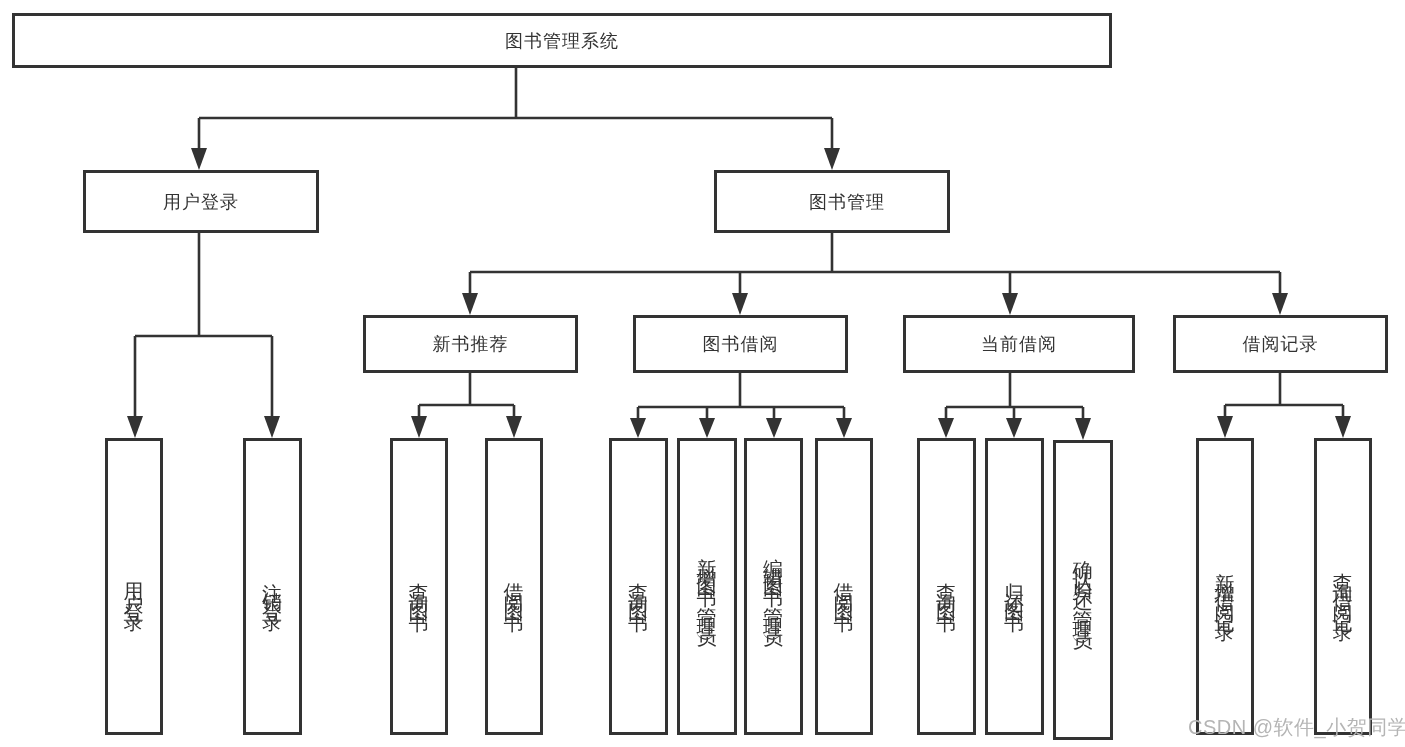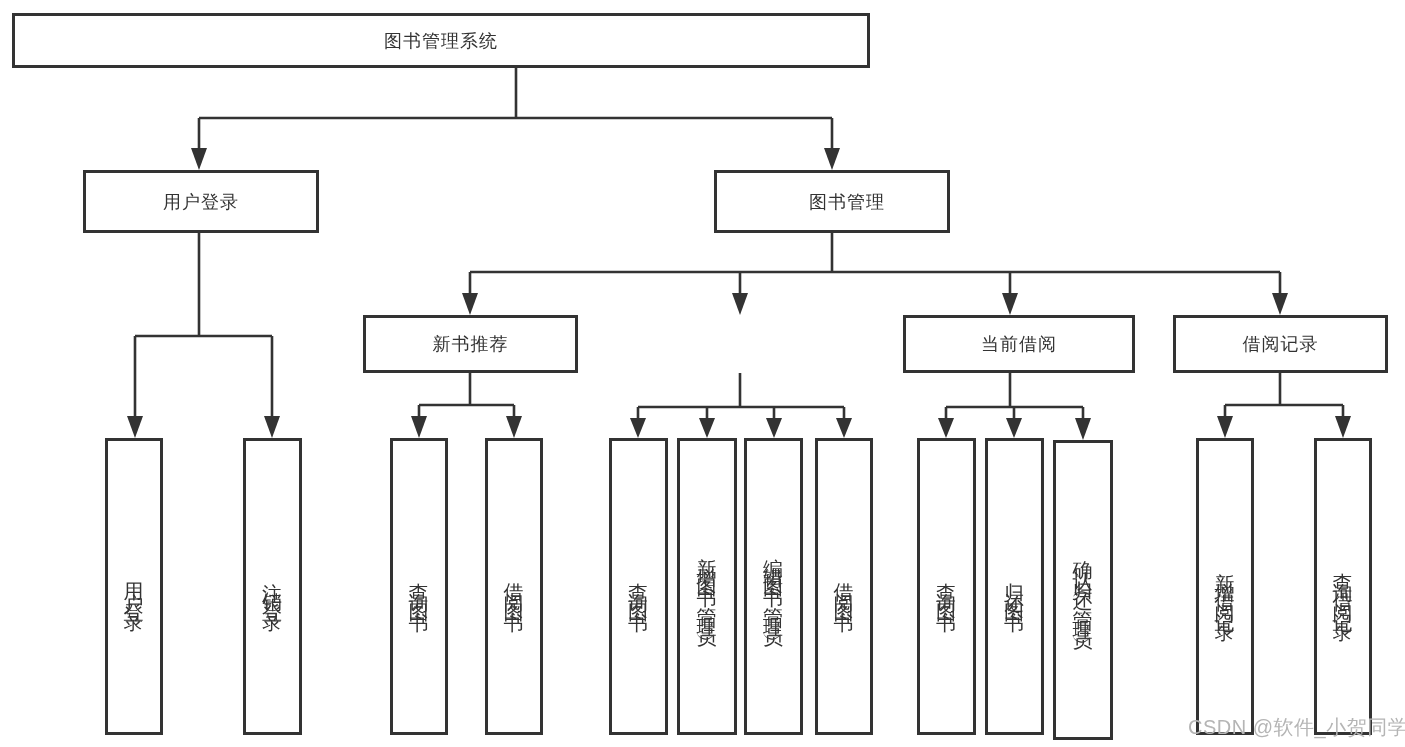--- a/index.html
+++ b/index.html
@@ -82,33 +82,36 @@
     <path d="M1010,373 V407 M946,407 H1083 M946,407 V420 M1014,407 V420 M1083,407 V420"></path>
     <polygon points="938,418 954,418 946,438"></polygon>
     <polygon points="1006,418 1022,418 1014,438"></polygon>
     <polygon points="1075,418 1091,418 1083,440"></polygon>
 
     <path d="M1280,373 V405 M1225,405 H1343 M1225,405 V418 M1343,405 V418"></path>
     <polygon points="1217,416 1233,416 1225,438"></polygon>
     <polygon points="1335,416 1351,416 1343,438"></polygon>
   </svg>
 
-  <div class="box" style="left:12px;top:13px;width:858px;height:55px;">
+  <div class="box" style="left:12px;top:13px;width:1100px;height:55px;">
     <span>图书管理系统</span>
   </div>
 
   <div class="box" style="left:83px;top:170px;width:236px;height:63px;">
     <span>用户登录</span>
   </div>
   <div class="box" style="left:714px;top:170px;width:236px;height:63px;padding-left:30px;">
     <span>图书管理</span>
   </div>
 
   <div class="box" style="left:363px;top:315px;width:215px;height:58px;align-items:center;">
     <span>新书推荐</span>
+  </div>
+  <div class="box" style="left:633px;top:315px;width:215px;height:58px;">
+    <span>图书借阅</span>
   </div>
   <div class="box" style="left:903px;top:315px;width:232px;height:58px;">
     <span>当前借阅</span>
   </div>
   <div class="box" style="left:1173px;top:315px;width:215px;height:58px;">
     <span>借阅记录</span>
   </div>
 
   <div class="box leaf" style="left:105px;top:438px;width:58px;height:297px;">
     <span class="vtext">用户登录</span>

